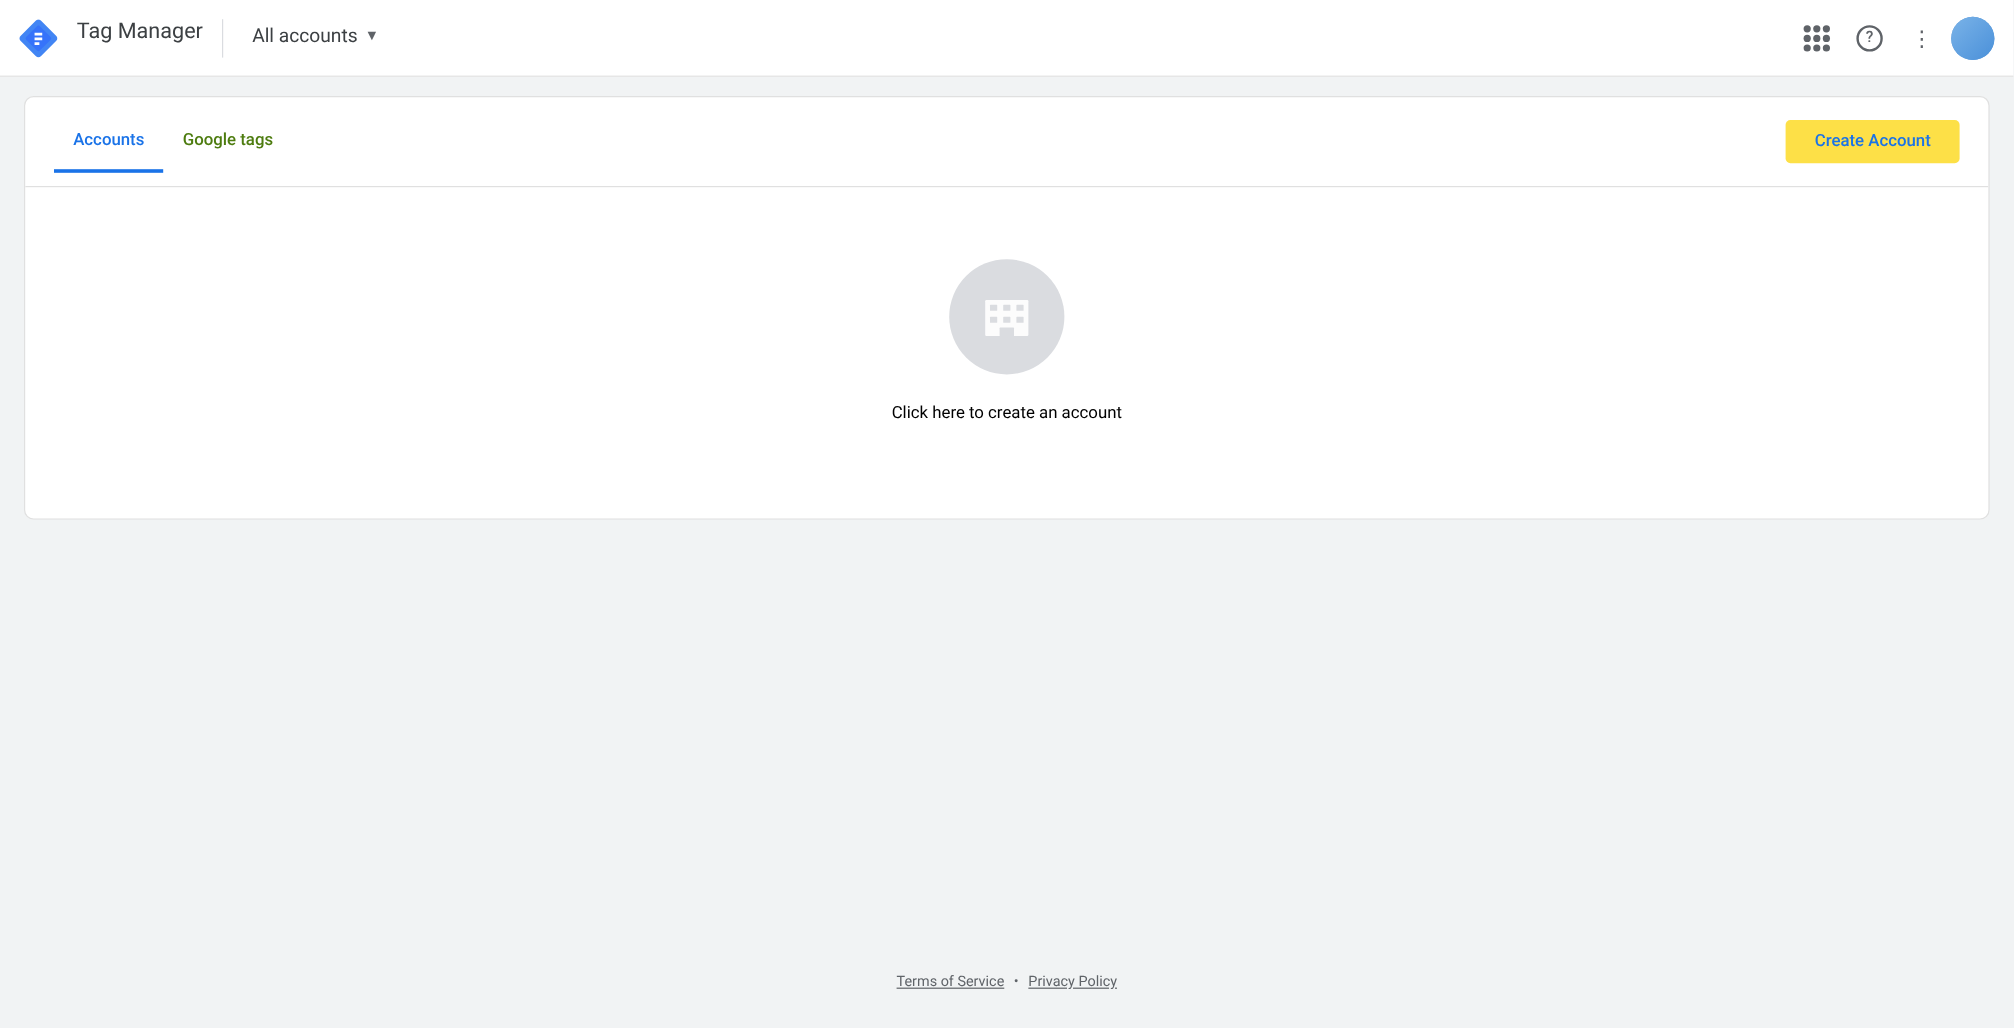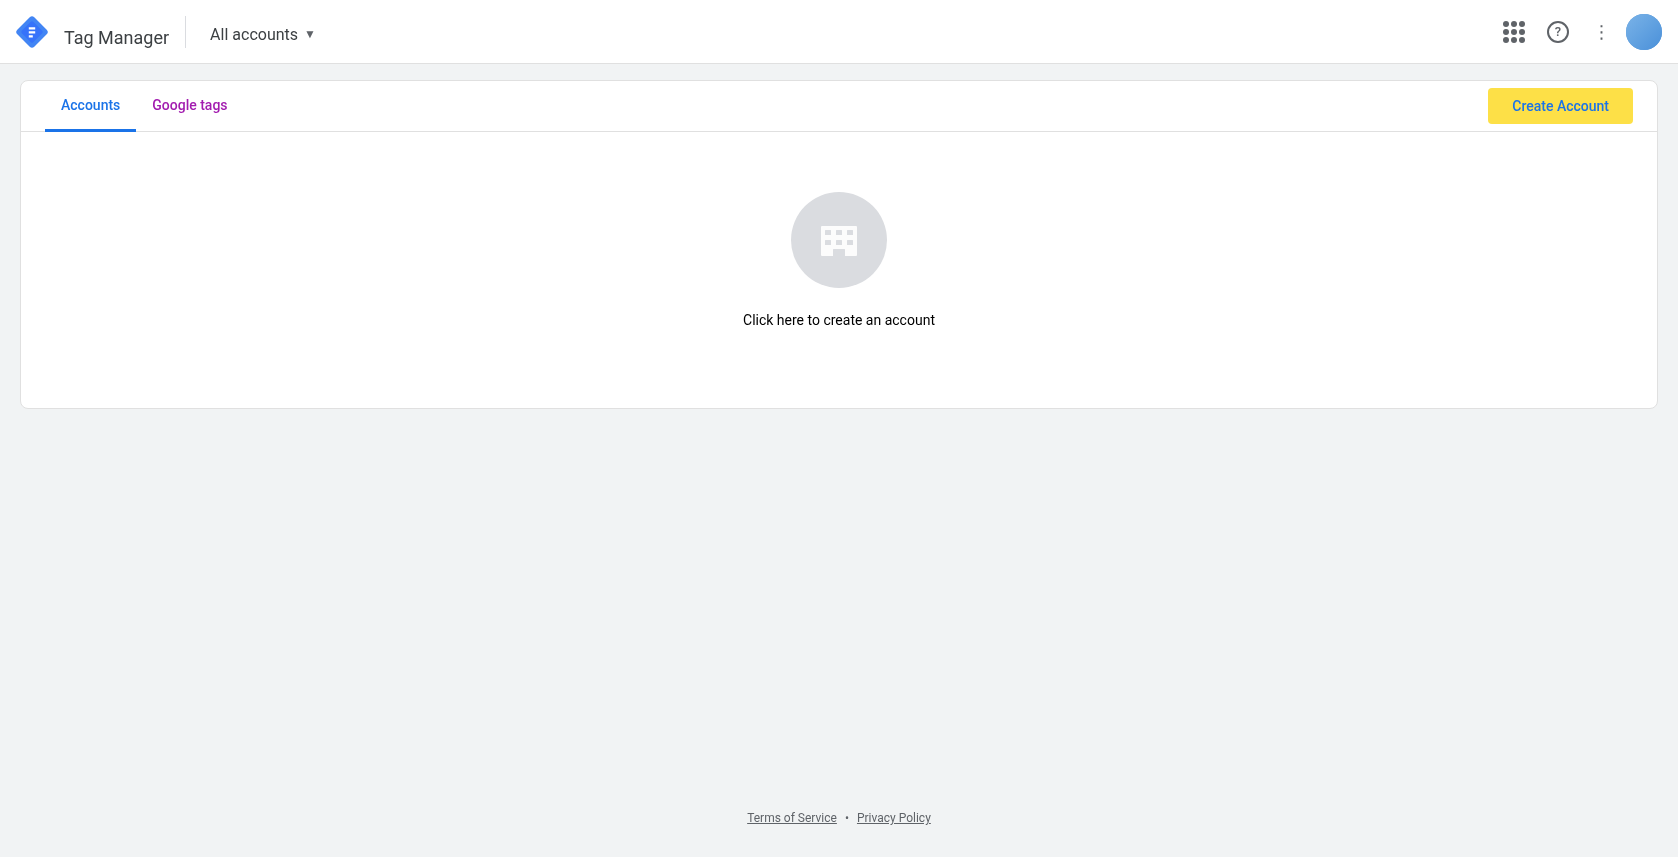--- a/index.html
+++ b/index.html
@@ -23,21 +23,21 @@
       background-color: #fff;
       height: 64px;
       padding: 0 16px;
       border-bottom: 1px solid #e0e0e0;
       position: relative;
       z-index: 10;
     }
 
     .header-left {
       display: flex;
-      align-items: flex-end;
+      align-items: flex-start;
       flex: 1;
     }
 
     .logo-container {
       display: flex;
       align-items: center;
       margin-right: 8px;
     }
 
     .logo-diamond {
@@ -159,33 +159,33 @@
       background-color: #fff;
       border-radius: 8px;
       border: 1px solid #e0e0e0;
       overflow: hidden;
     }
 
     .card-header {
       display: flex;
       align-items: center;
       justify-content: space-between;
-      padding: 0 24px;
+      padding: 12px 24px;
       border-bottom: 1px solid #e0e0e0;
     }
 
     .tabs {
       display: flex;
       align-items: center;
     }
 
     .tab {
       padding: 16px 16px;
       font-size: 14px;
-      color: #a21caf;
+      color: #4d7c0f;
       cursor: pointer;
       border-bottom: 3px solid transparent;
       margin-bottom: -1px;
       text-decoration: none;
       display: inline-block;
       font-weight: 500;
     }
 
     .tab.active {
       color: #1a73e8;

